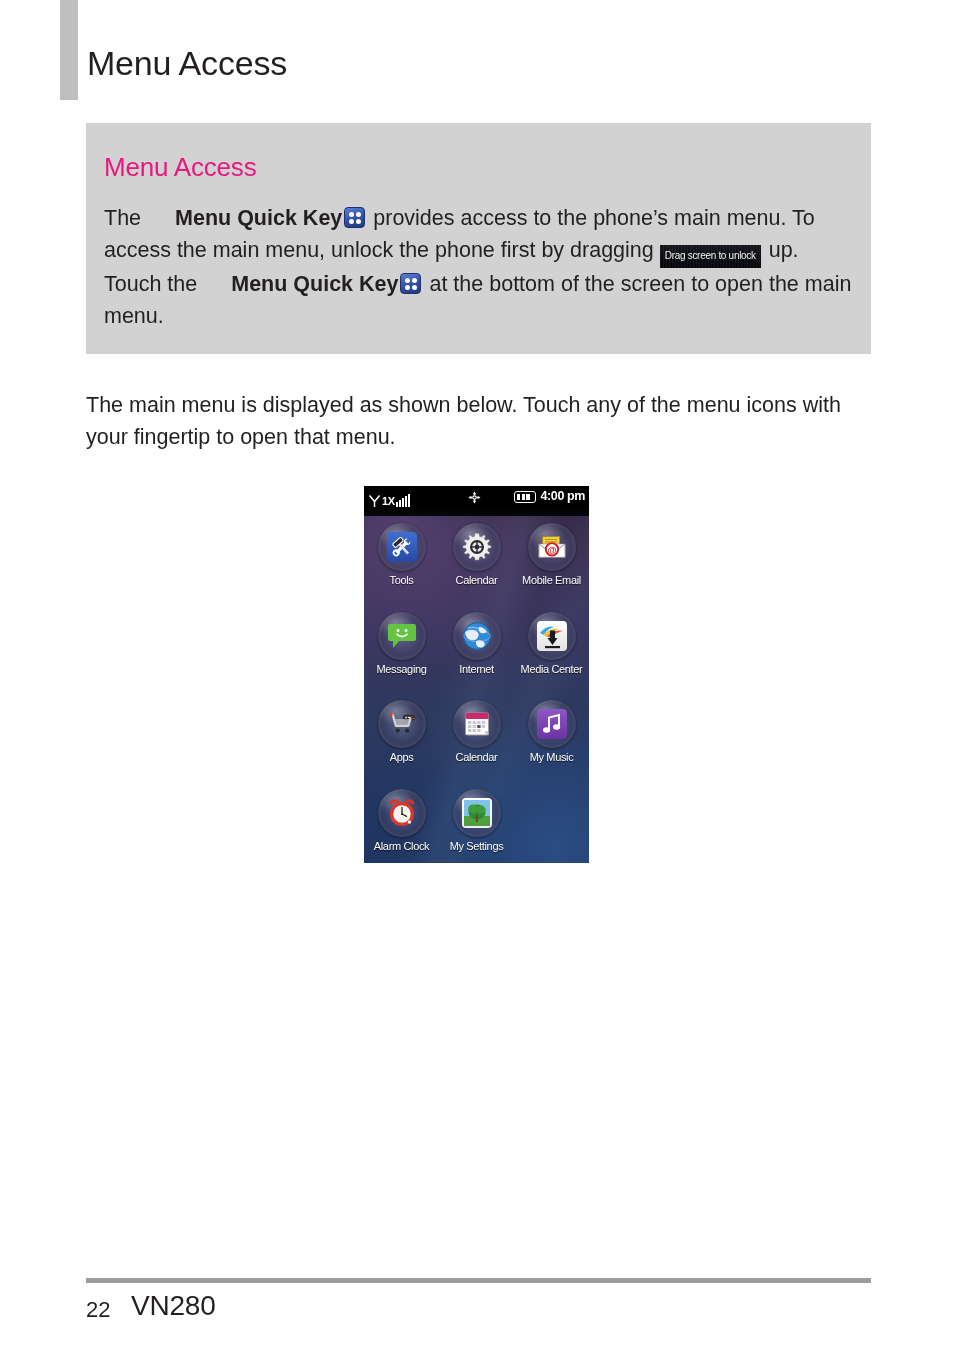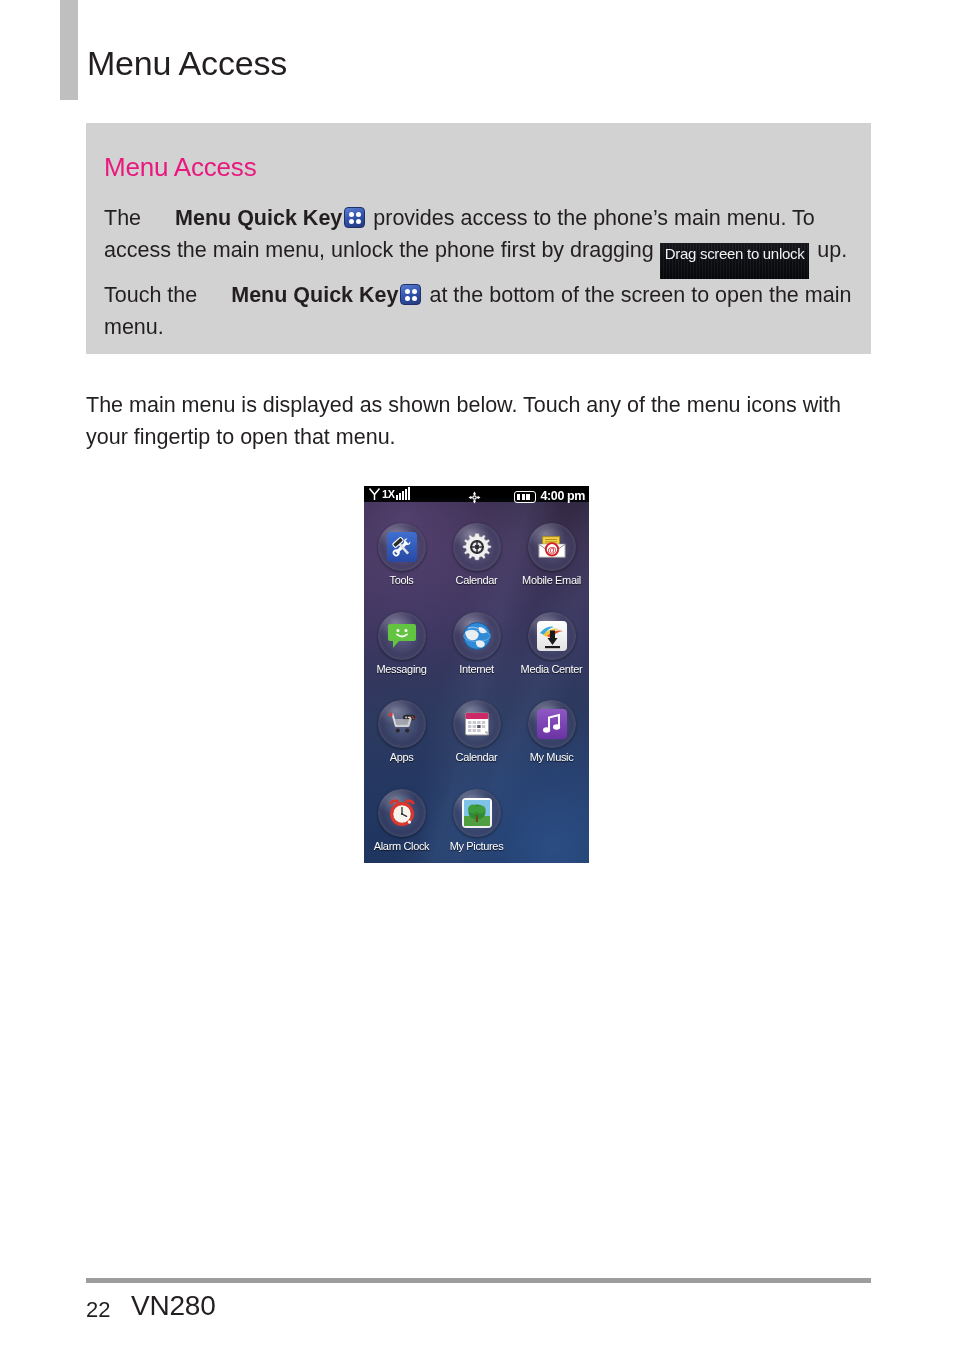--- a/index.html
+++ b/index.html
@@ -95,23 +95,23 @@
 
   
   .unlock-badge {
     display: inline-block;
     background:
       repeating-linear-gradient(90deg,
         rgba(255,255,255,0.055) 0px, rgba(255,255,255,0.055) 1px,
         rgba(0,0,0,0) 1px, rgba(0,0,0,0) 3px),
       linear-gradient(180deg, #14161b 0%, #0a0c10 60%, #05070a 100%);
     color: #f2f2f2;
-    font-size: 15px;
-    font-family: "Liberation Sans", sans-serif;
-    padding: 3px 5px 17px 5px;
+    font-size: 10px;
+    font-family: "Liberation Sans", sans-serif;
+    padding: 3px 5px 4px 5px;
     line-height: 16px;
     letter-spacing: -0.3px;
     vertical-align: -2px;
     margin-right: 2px;
     white-space: nowrap;
   }
 
   
   #intro-paragraph {
     position: absolute;
@@ -146,21 +146,21 @@
       linear-gradient(105deg, rgba(255,255,255,0) 40%, rgba(150,180,230,0.07) 52%, rgba(255,255,255,0) 62%),
       linear-gradient(115deg, rgba(255,255,255,0) 55%, rgba(150,180,230,0.06) 67%, rgba(255,255,255,0) 76%);
     pointer-events: none;
   }
 
   
   #status-bar {
     position: absolute;
     left: 0; top: 0;
     width: 100%;
-    height: 16px;
+    height: 30px;
     background: linear-gradient(180deg, #000000 0%, #000000 70%, #07080c 100%);
     display: flex;
     align-items: center;
     z-index: 4;
   }
   #status-signal-icon {
     margin-left: 4px;
     width: 13px; height: 14px;
     position: relative;
   }
@@ -556,21 +556,21 @@
           <svg width="26" height="26" viewBox="0 0 26 26">
             <rect x="0" y="0" width="26" height="26" fill="#7fc2e8"></rect>
             <rect x="0" y="16" width="26" height="10" fill="#4f9e3f"></rect>
             <ellipse cx="13" cy="12" rx="8.6" ry="7.4" fill="#2f8a33"></ellipse>
             <ellipse cx="9" cy="9" rx="5" ry="4.4" fill="#3e9c3e"></ellipse>
             <ellipse cx="17" cy="9.6" rx="4.6" ry="4" fill="#3e9c3e"></ellipse>
             <rect x="11.8" y="15" width="2.2" height="7" fill="#6b4a22"></rect>
           </svg>
         </div>
       </div>
-      <div class="menu-label">My Pictures</div>
+      <div class="menu-label">My Settings</div>
     </div>
 
   </div>
 </div>
 
 <div id="footer-rule"></div>
 <div id="footer-page-number">22</div>
 <div id="footer-model">VN280</div>
 
 </body></html>

